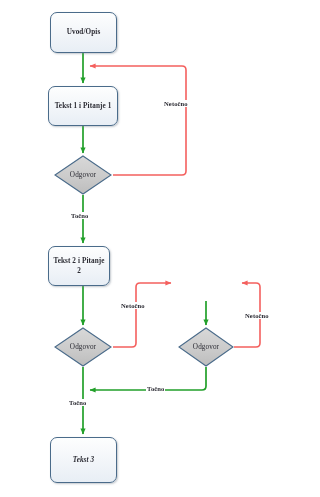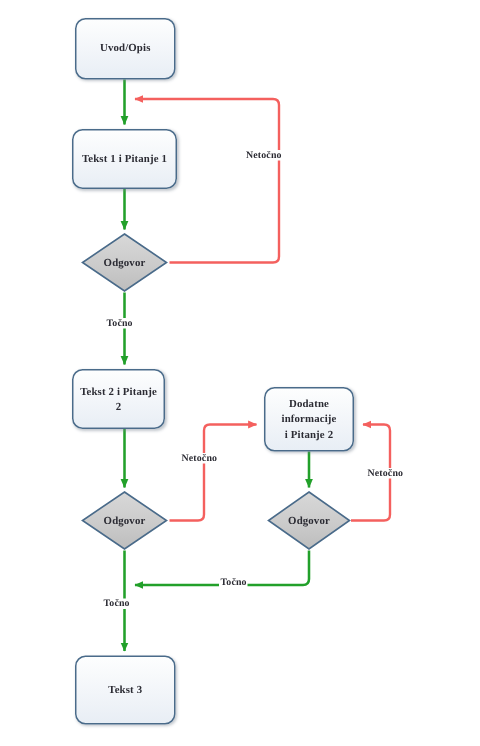--- a/index.html
+++ b/index.html
@@ -58,21 +58,21 @@
     left: 0;
     top: 0;
     width: 100%;
     height: 100%;
   }
   .node-diamond .diamond-label {
     position: relative;
     z-index: 2;
     color: #2b2b33;
     font-size: 7.2px;
-    font-weight: bold;
+    font-weight: normal;
     letter-spacing: 0.1px;
     text-align: center;
   }
   .edge-label {
     position: absolute;
     color: #2b2b33;
     font-size: 6.6px;
     font-weight: bold;
     letter-spacing: 0.1px;
     white-space: nowrap;
@@ -134,27 +134,20 @@
   </div>
 
   <div class="edge-label" style="left:163px; top:100px;">Netočno</div>
 
   <div class="edge-label" style="left:70px; top:212px;">Točno</div>
 
   <div class="node-box" style="left:48px; top:246px; width:62px; height:40px;">
     <span>Tekst 2 i Pitanje 2</span>
   </div>
 
-  <div class="node-box" style="left:176px; top:258px; width:60px; height:43px;">
-    <span>
-      <span>Dodatne</span>
-      <span>informacije</span>
-      <span>i Pitanje 2</span>
-    </span>
-  </div>
 
   <div class="edge-label" style="left:120px; top:302px;">Netočno</div>
 
   <div class="edge-label" style="left:244px; top:312px;">Netočno</div>
 
   <div class="node-diamond" style="left:54px; top:327px; width:58px; height:40px;">
     <svg class="diamond-shape" viewBox="0 0 58 40" preserveAspectRatio="none">
       <polygon points="29,1 57,20 29,39 1,20" fill="url(#diamond-grad)" stroke="#4a6b8a" stroke-width="1.1"></polygon>
     </svg>
     <span class="diamond-label">Odgovor</span>
@@ -164,17 +157,17 @@
     <svg class="diamond-shape" viewBox="0 0 56 40" preserveAspectRatio="none">
       <polygon points="28,1 55,20 28,39 1,20" fill="url(#diamond-grad)" stroke="#4a6b8a" stroke-width="1.1"></polygon>
     </svg>
     <span class="diamond-label">Odgovor</span>
   </div>
 
   <div class="edge-label" style="left:146px; top:385px;">Točno</div>
 
   <div class="edge-label" style="left:68px; top:399px;">Točno</div>
 
-  <div class="node-box" style="left:50px; top:437px; width:67px; height:46px;">
+  <div class="node-box" style="left:50px; top:437px; width:67px; height:46px;font-style:italic;">
     <span>Tekst 3</span>
   </div>
 
 </div>
 
 </body></html>

